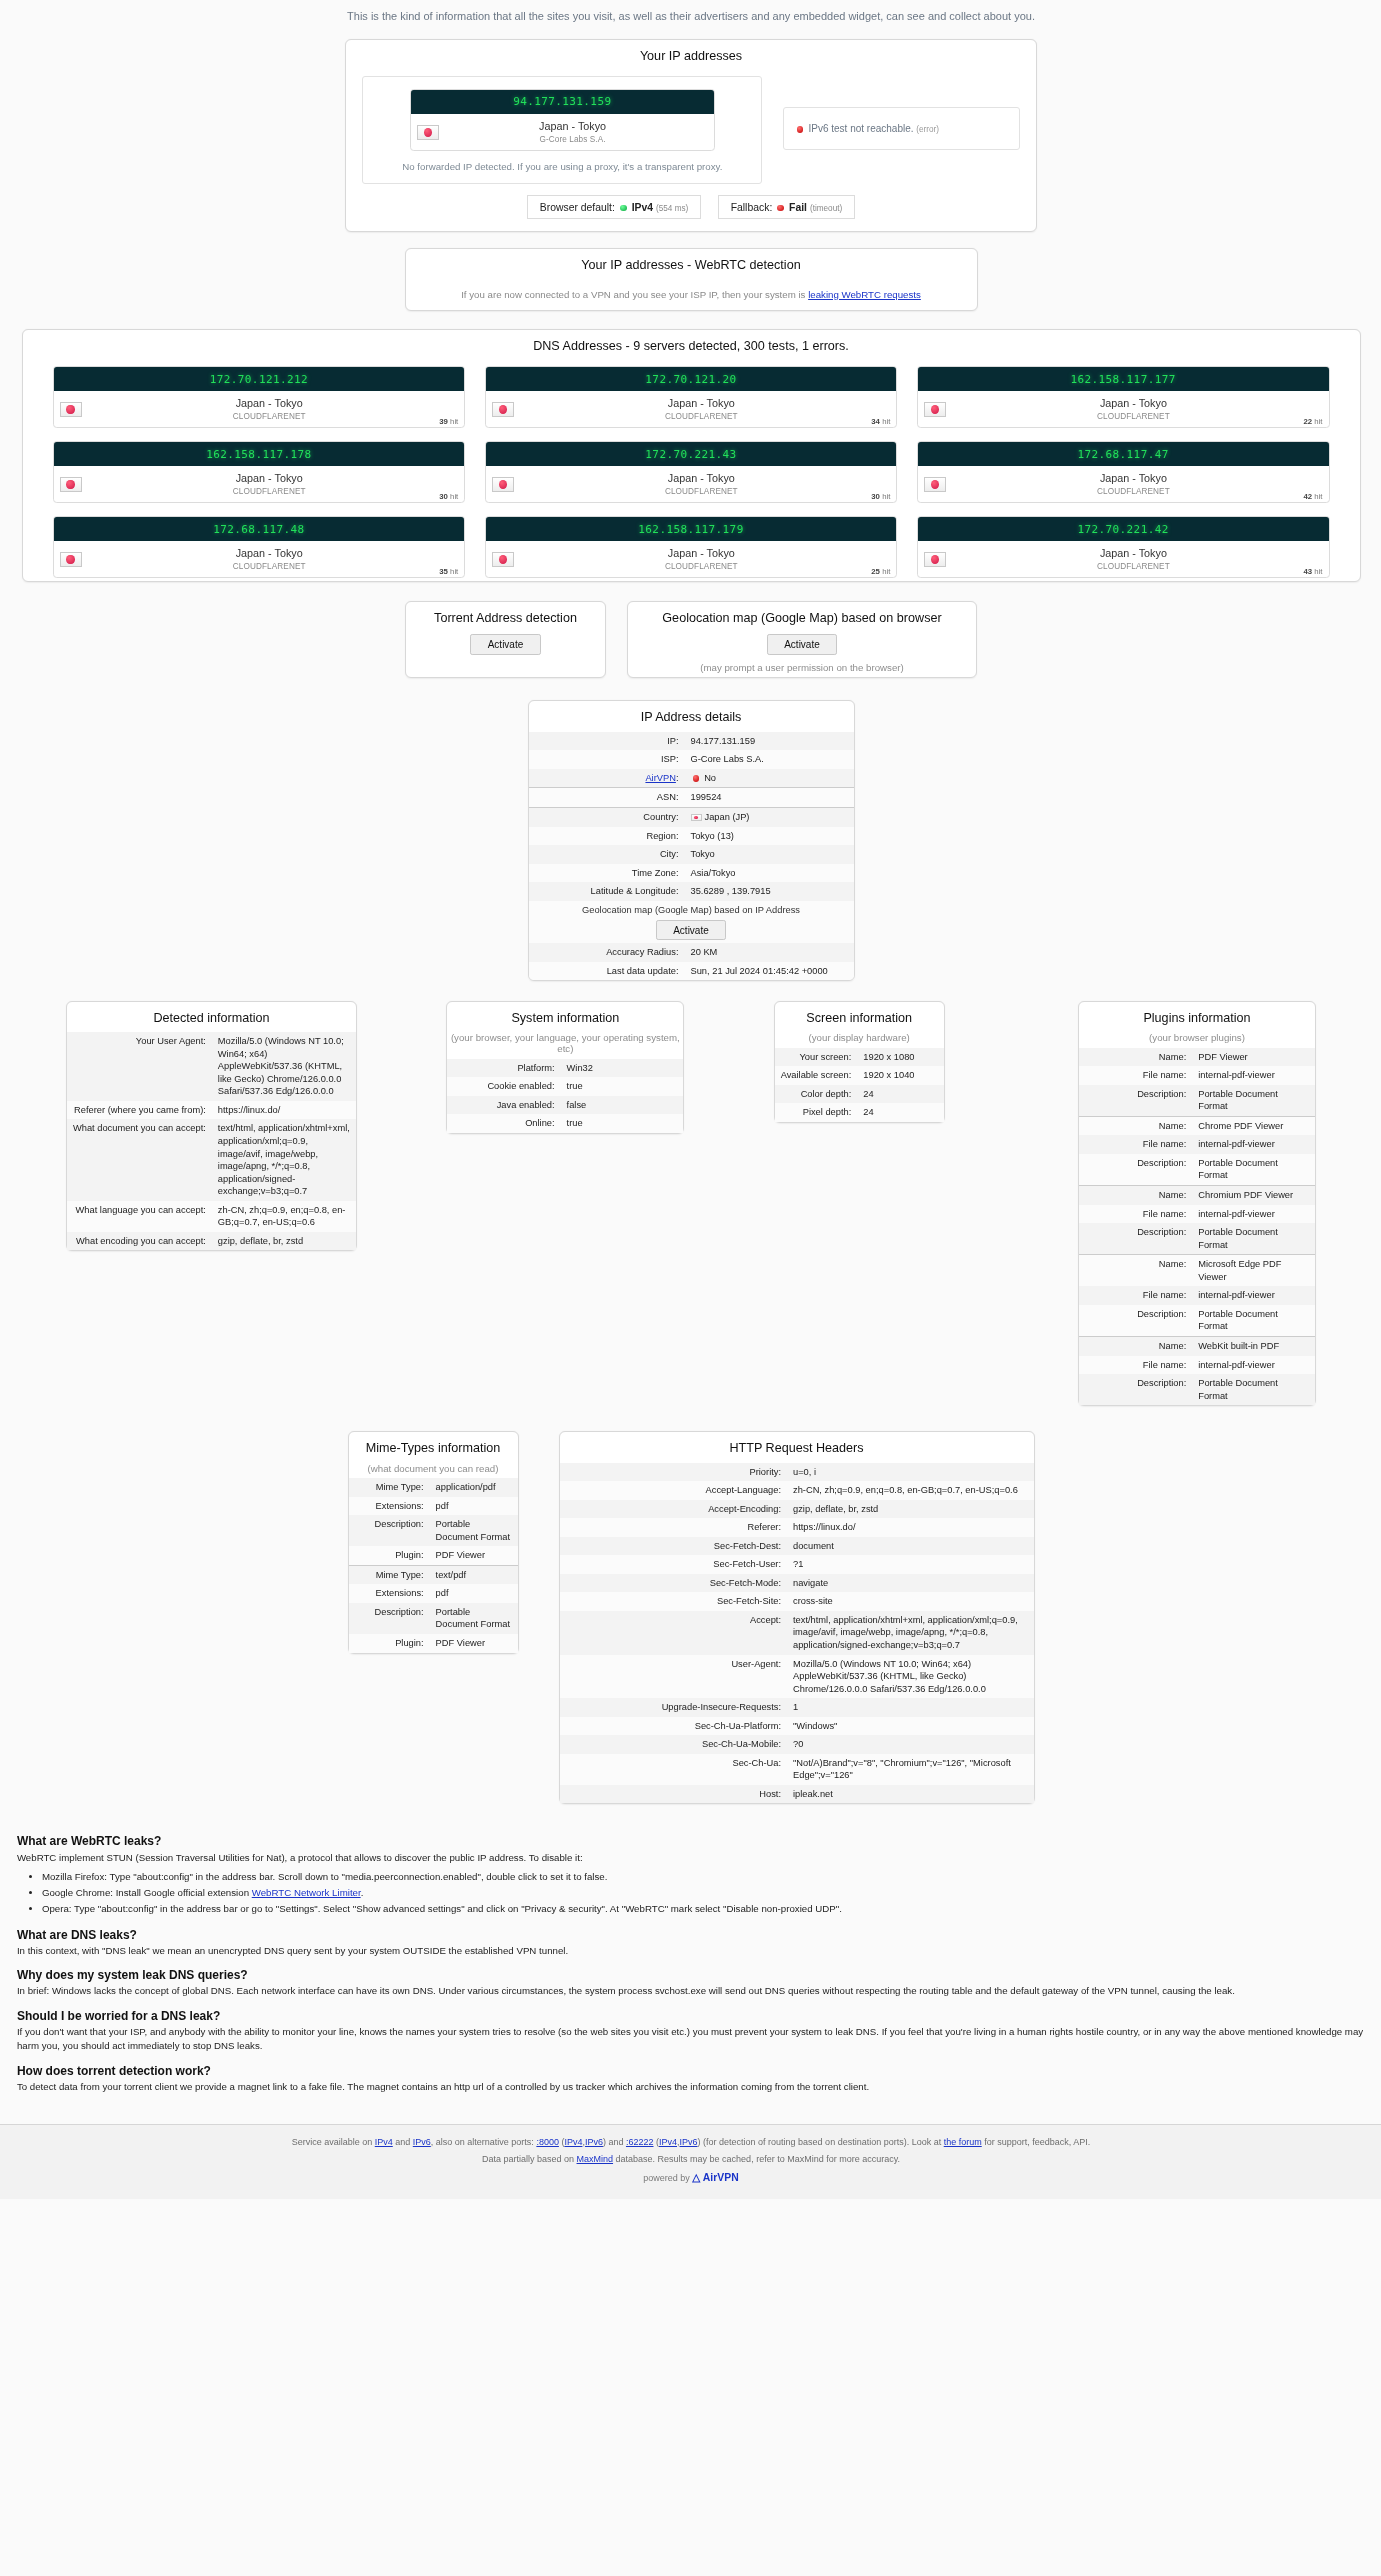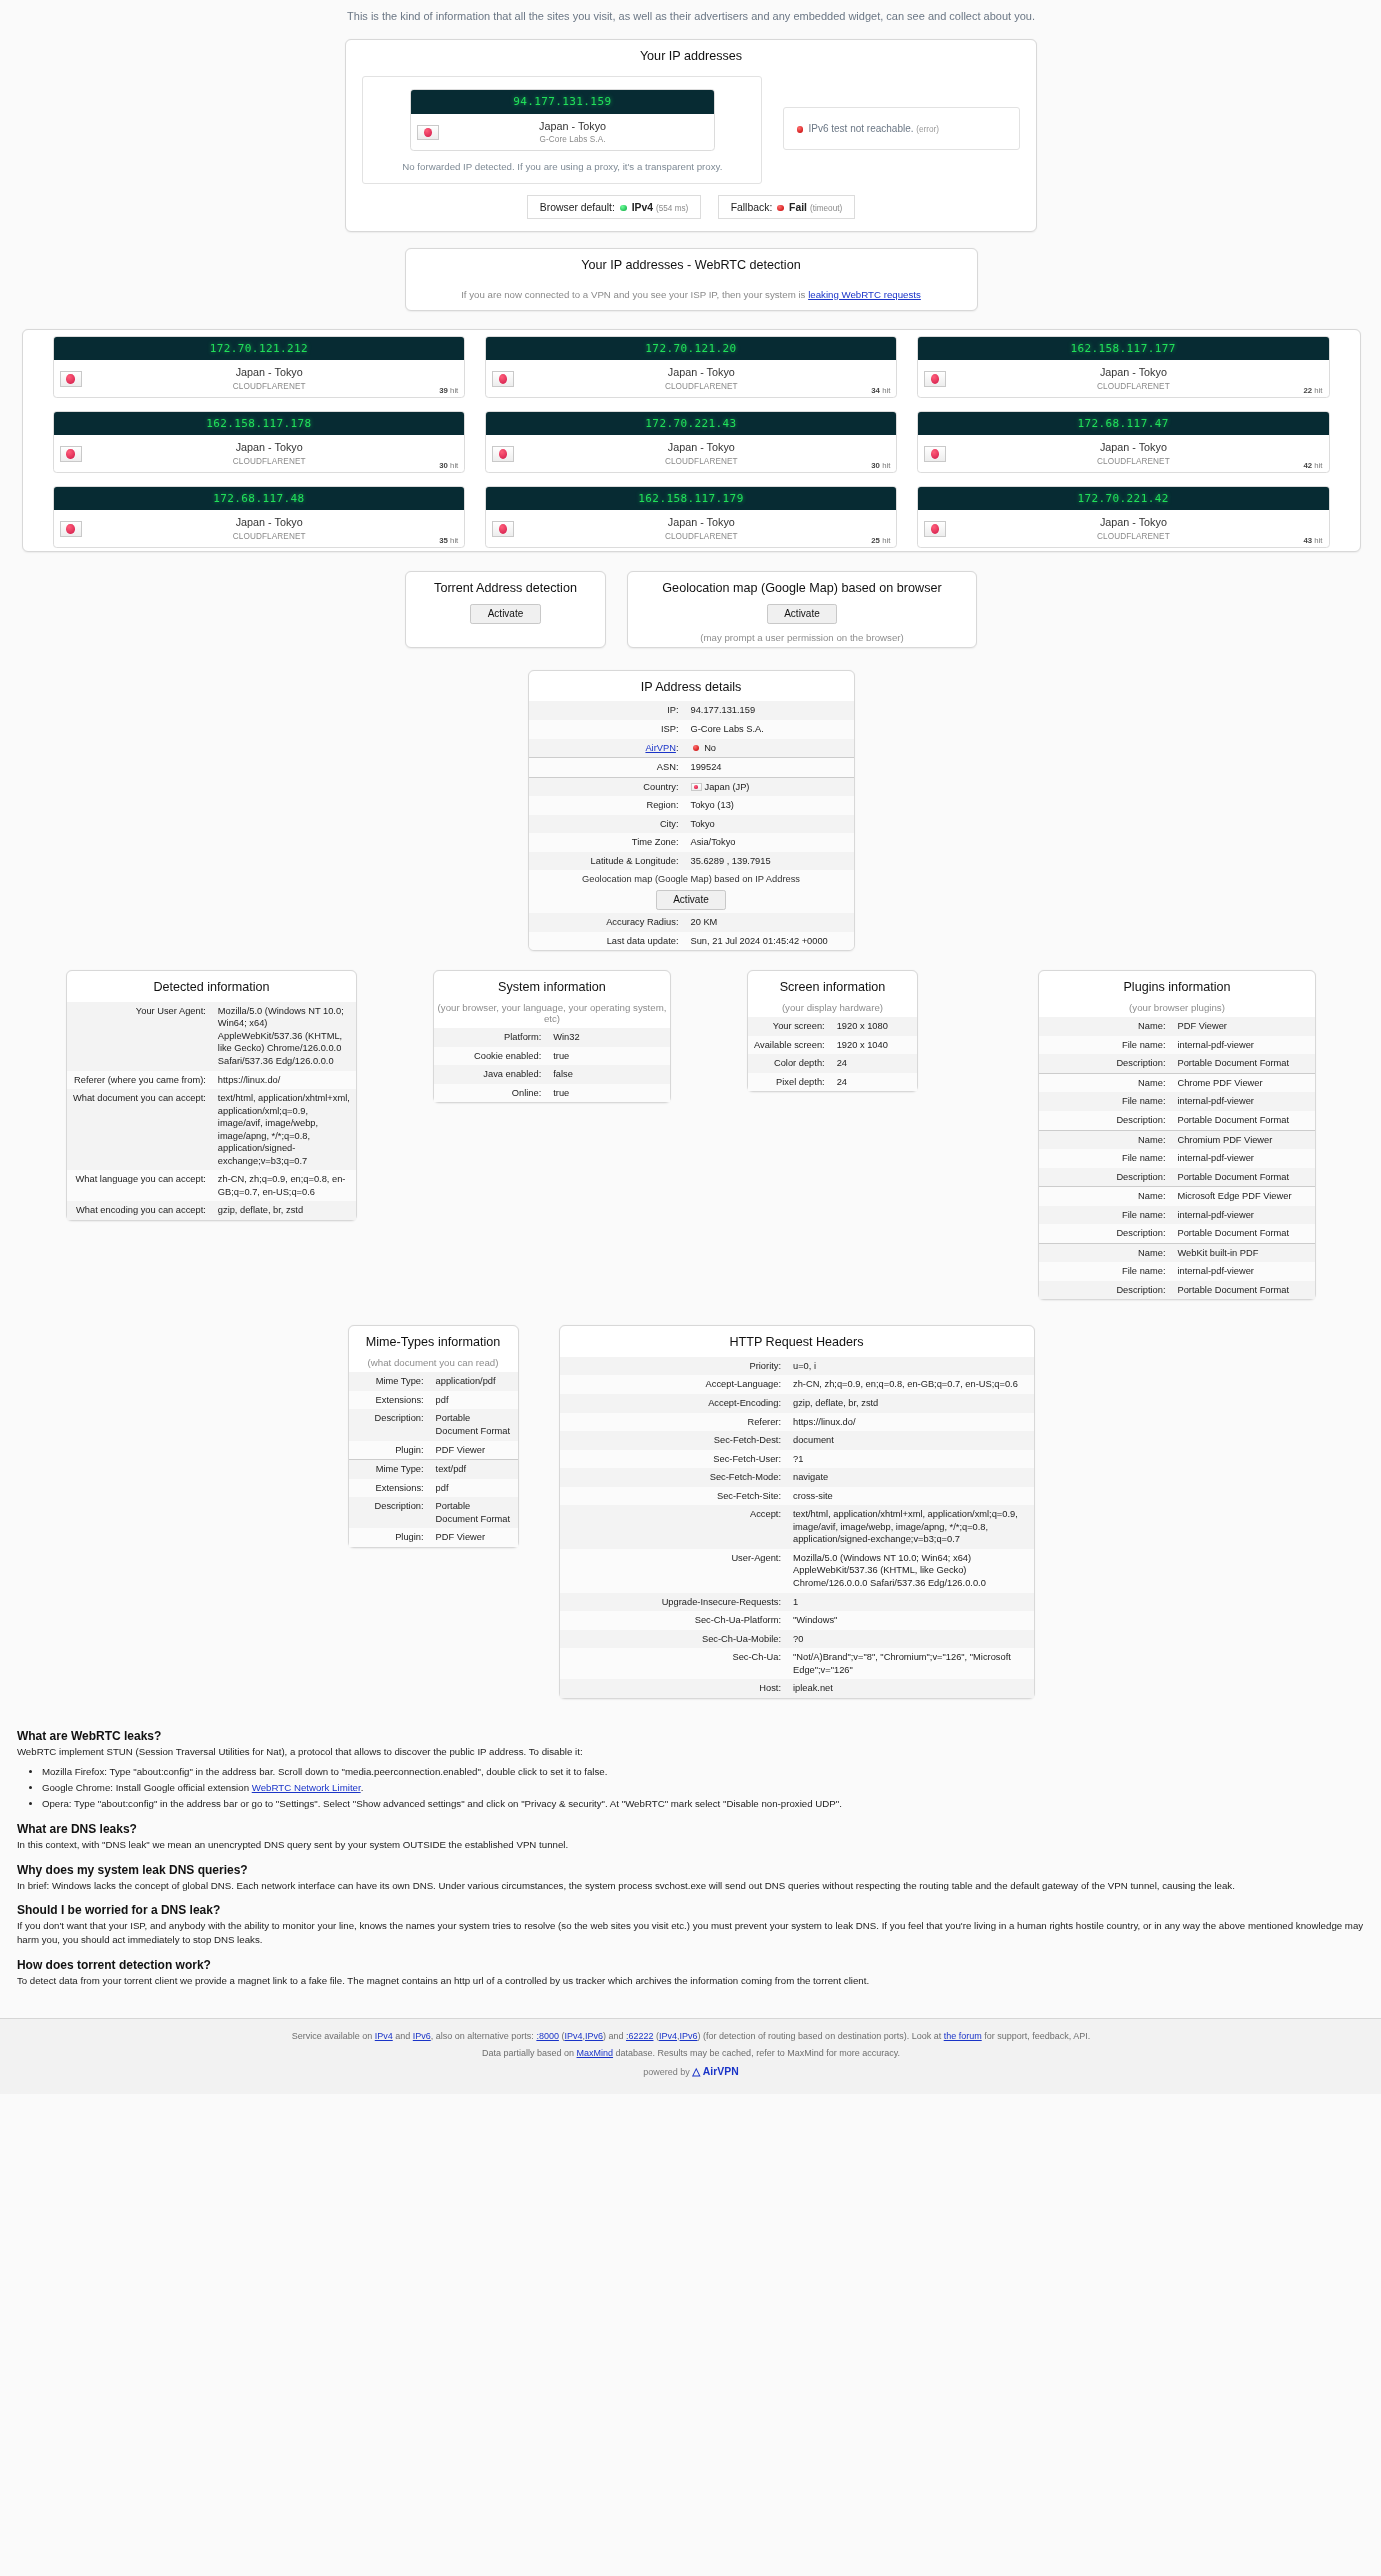--- a/index.html
+++ b/index.html
@@ -178,21 +178,21 @@
     display:flex;
     align-items:flex-start;
     gap:19.3px;
     margin:19.3px auto 0 auto;
     width:1310px;
     padding:0 30px;
   }
   .col-detected { width:291px; }
   .col-system { width:238px; }
   .col-screen  { width:171px; }
-  .col-plugins { width:278px;margin-left:44px; }
+  .col-plugins { width:238px;margin-left:44px; }
   .spacer { flex:1; }
 
   
   .mh-row {
     display:flex;
     gap:40px;
     justify-content:center;
     align-items:flex-start;
     margin:25px auto 0 auto;
   }
@@ -272,20 +272,21 @@
     <div class="panel">
       <div class="panel-title">Your IP addresses - WebRTC detection</div>
       <div class="panel-foot">
         <span>If you are now connected to a VPN and you see your ISP IP, then your system is </span><a href="#">leaking WebRTC requests</a>
       </div>
     </div>
   </div>
 
   <div class="dns-block">
     <div class="panel">
+      <div class="panel-title">DNS Addresses - 9 servers detected, 300 tests, 1 errors.</div>
       <div class="dns-grid" id="dns-grid">
           <div class="ipcard">
             <div class="ipcard-top">172.70.121.212</div>
             <div class="ipcard-body">
               <span class="flag">
                 <span class="dot"></span>
               </span>
               <span class="ipcard-loc"><span class="city">Japan - Tokyo</span><br><span class="isp">CLOUDFLARENET</span></span>
               <span class="hit"><b>39</b> <span>hit</span></span>
             </div>

